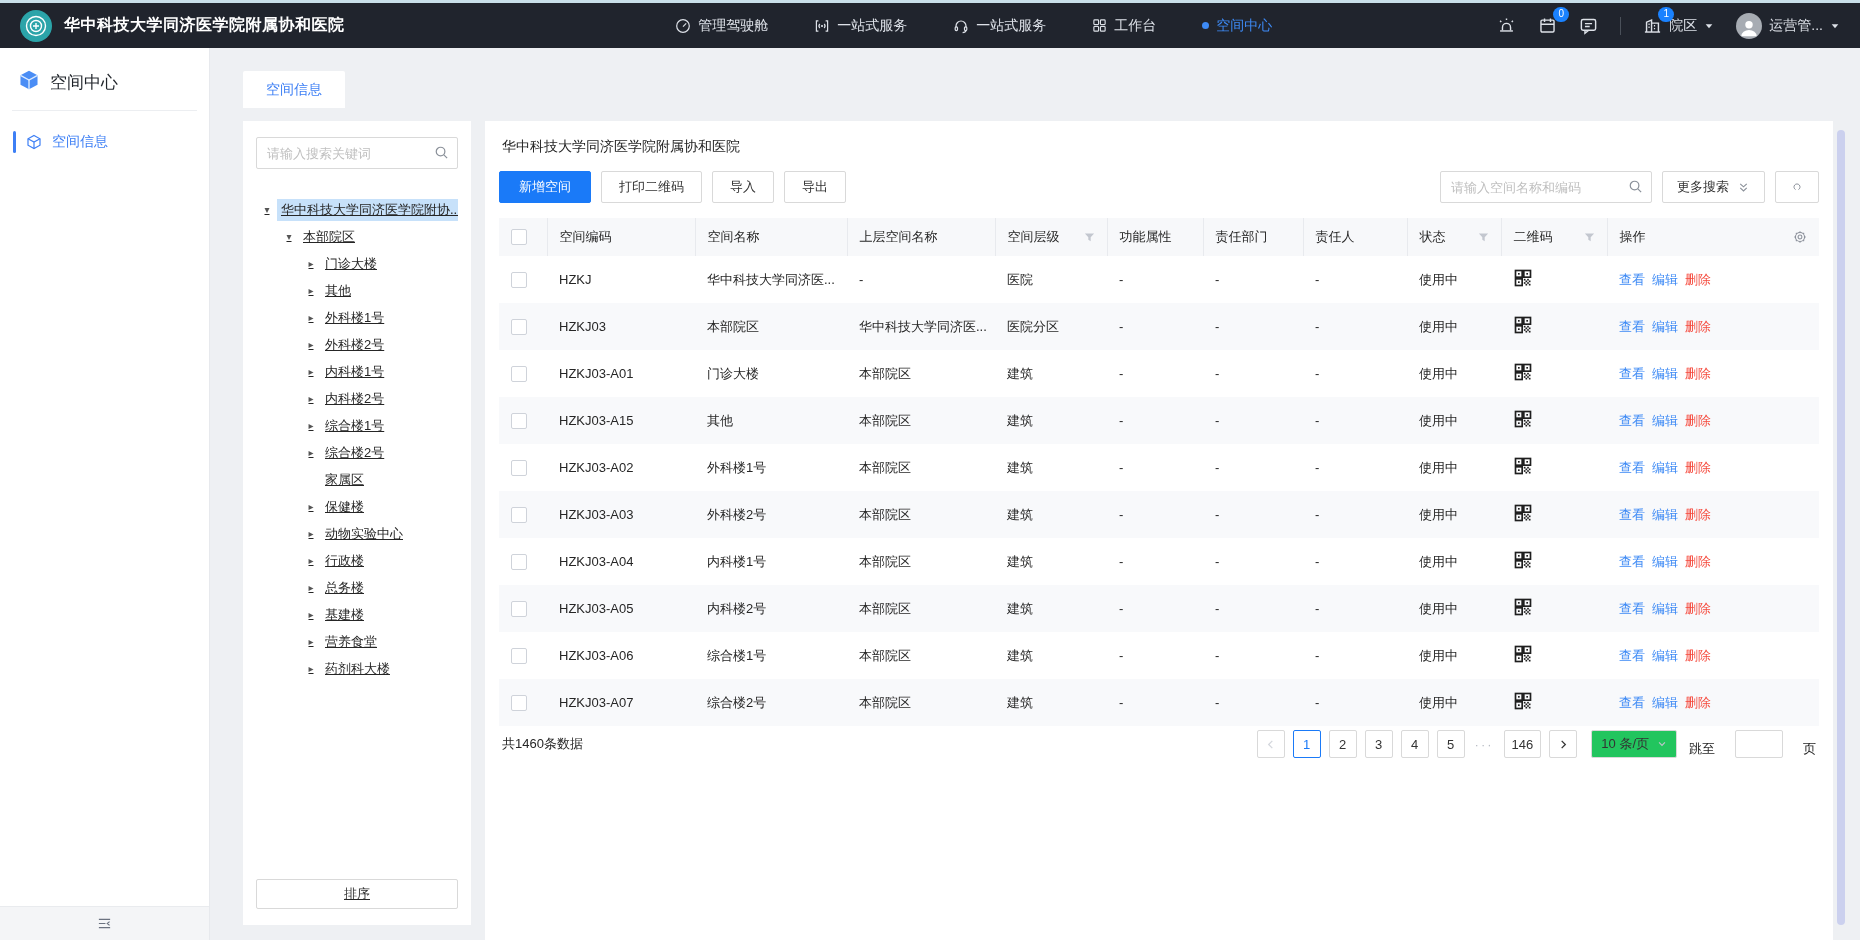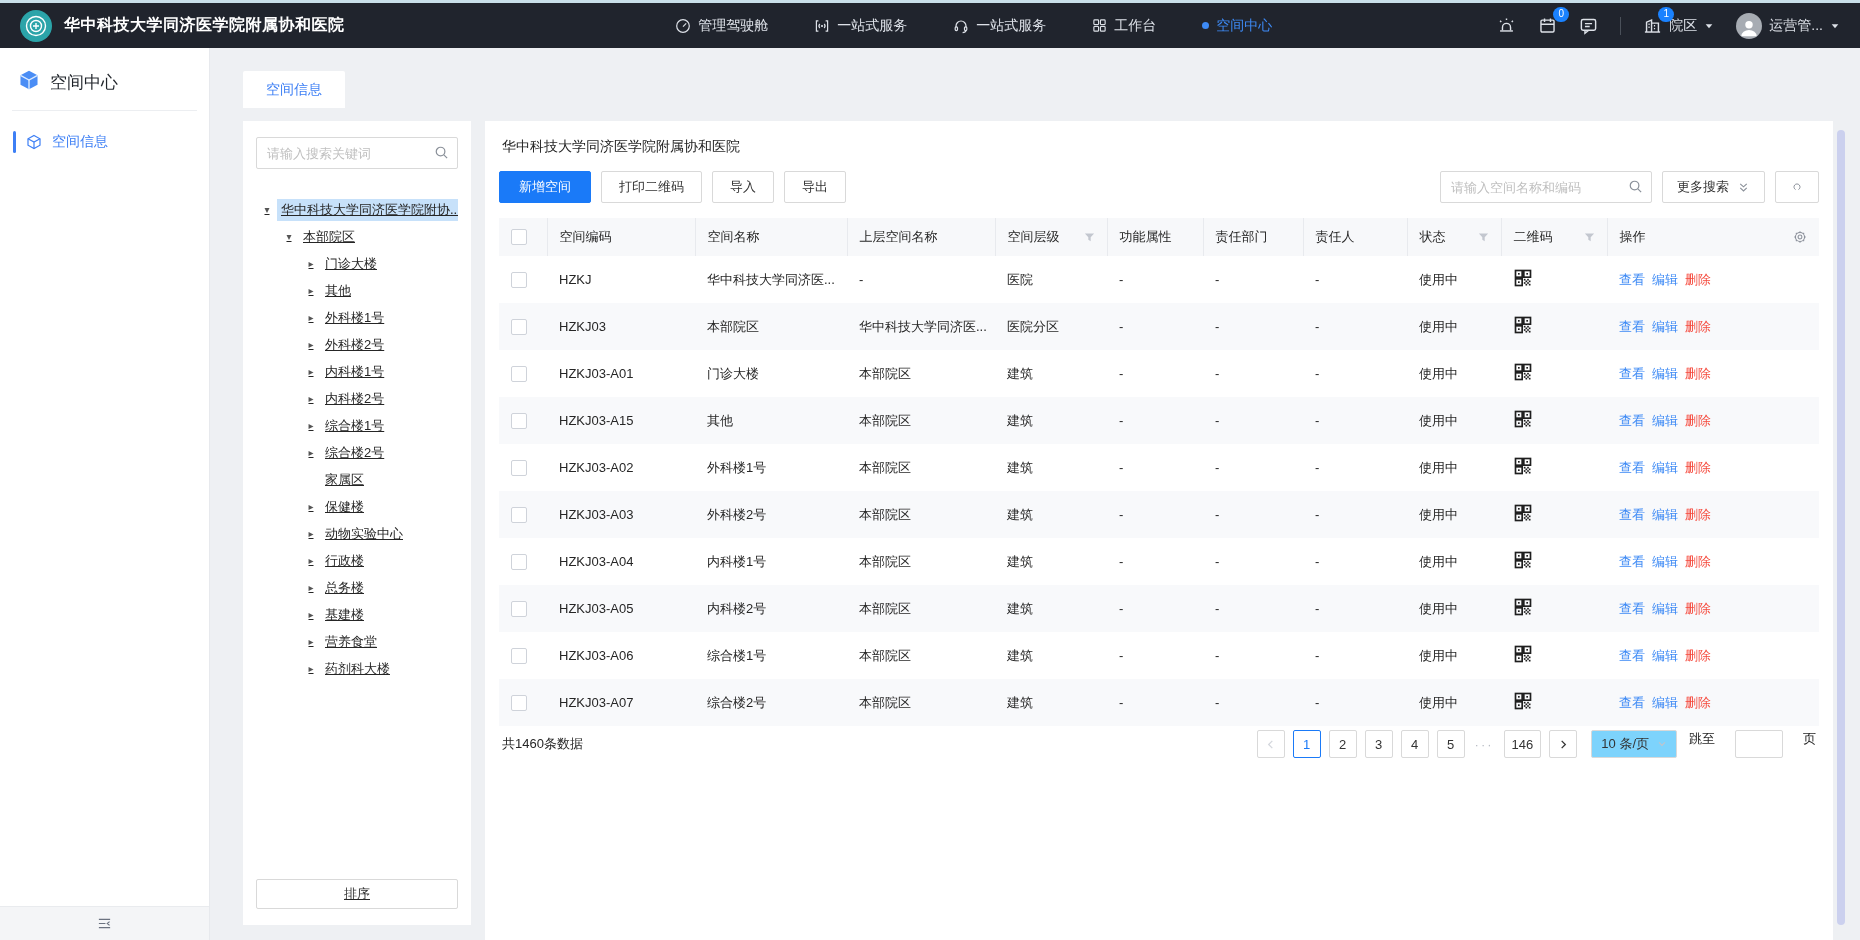--- a/index.html
+++ b/index.html
@@ -88,23 +88,23 @@
   .lnk-view,.lnk-edit { color:#3d8af5; }
   .lnk-del { color:#f5483b; }
 
   .pager { margin-top:4px; display:flex; align-items:center; font-size:13px; color:#262626; padding:0 3px 20px; }
   .pager-right { margin-left:auto; display:flex; align-items:center; gap:8px; }
   .page-btn { min-width:28px; height:28px; border:1px solid #d9d9d9; border-radius:2px; background:#fff; font-size:13px; color:#333;
     display:flex; align-items:center; justify-content:center; padding:0 7px; }
   .page-btn.disabled { color:#d4d7dd; cursor:default; }
   .page-btn.active { border-color:#1a7af8; color:#1a7af8; }
   .page-ellipsis { color:#b8bcc4; letter-spacing:2px; padding:0 2px; cursor:pointer; }
-  .size-select { height:28px; border:1px solid #d9d9d9; border-radius:2px; background:#7dd3fc; display:flex; align-items:center; gap:8px; padding:0 9px; cursor:pointer; color:#333; margin-left:6px; }
+  .size-select { height:28px; border:1px solid #d9d9d9; border-radius:2px; background:#22c55e; display:flex; align-items:center; gap:8px; padding:0 9px; cursor:pointer; color:#333; margin-left:6px; }
   .size-select .sel-caret { color:#c0c4cc; display:flex; }
-  .jump { display:flex; align-items:flex-start; gap:20px; margin-left:4px; }
+  .jump { display:flex; align-items:flex-end; gap:20px; margin-left:4px; }
   .jump input { width:48px; height:28px; border:1px solid #d9d9d9; border-radius:2px; outline:none; padding:0 6px; font-family:inherit; }
 
   .scroll-thumb { position:fixed; right:15px; top:130px; width:8px; height:795px; background:#cbd0ee; border-radius:4px; cursor:pointer; }
 </style>
 </head>
 <body>
 
 <div>
   <div class="top-strip"></div>
 

